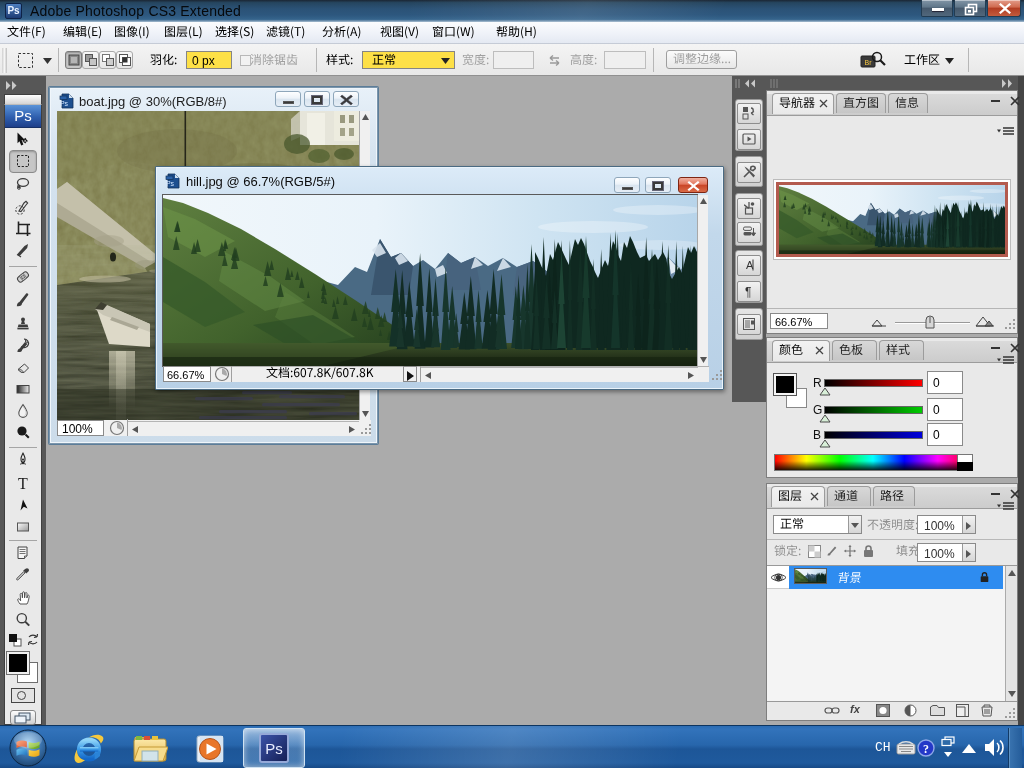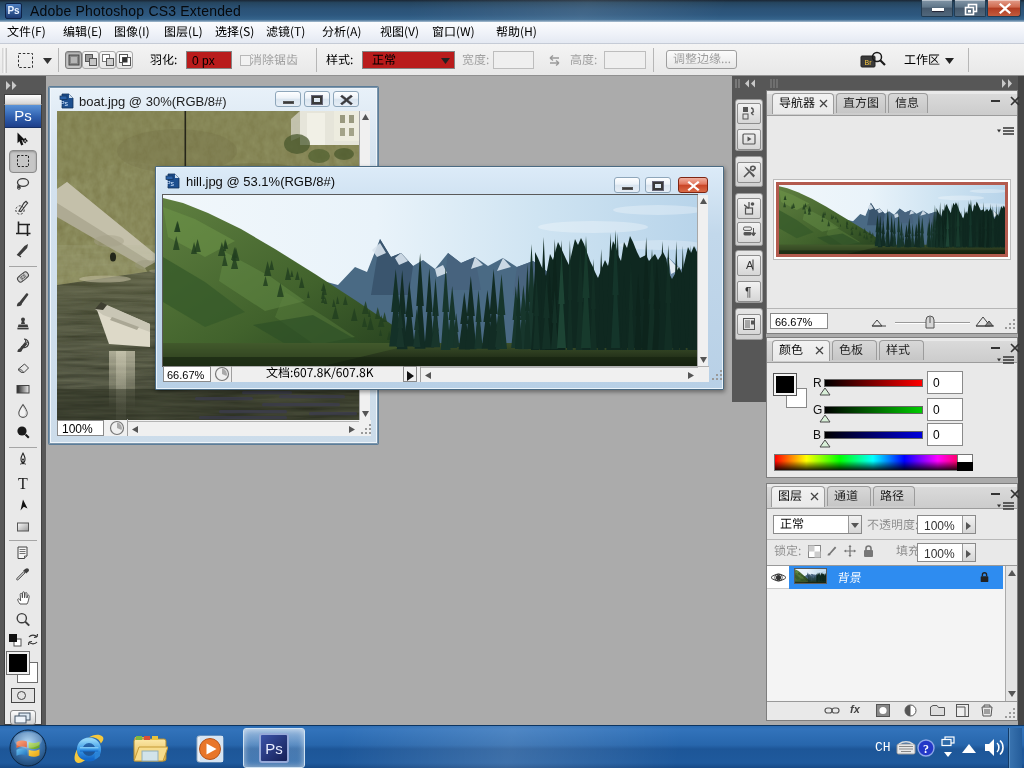--- a/index.html
+++ b/index.html
@@ -12,21 +12,21 @@
  border:1px solid #0e2348;border-radius:2px;color:#eaf2ff;font-size:10px;font-weight:bold;text-align:center;line-height:14px}
 .wtitle{left:30px;top:3px;font-size:14px;color:#06090c;letter-spacing:.2px}
 .winbtns{right:3px;top:0;width:100px;height:17px}
 .wb{position:absolute;top:0;height:17px;border:1px solid #223c52;border-top:none;
  background:linear-gradient(180deg,#8195a6 0%,#5f7689 45%,#45586b 50%,#51677c 100%);box-shadow:inset 0 1px 0 rgba(255,255,255,.45)}
 .wb.close{background:linear-gradient(180deg,#e39c8a 0%,#cf6a4f 45%,#b13c22 50%,#c25b3d 100%)}
 .menubar{left:0;top:22px;width:1024px;height:22px;background:linear-gradient(180deg,#fbfcfe,#eef1f8 60%,#e4e9f2);border-bottom:1px solid #c5cbd6}
 .optbar{left:0;top:44px;width:1024px;height:32px;background:linear-gradient(180deg,#f4f4f4,#e8e8e8);border-bottom:1px solid #909090}
 .vsep{position:absolute;width:1px;background:#b6b6b6;top:48px;height:24px}
 .obtn{position:absolute;border:1px solid #9e9e9e;border-radius:3px;background:linear-gradient(180deg,#fbfbfb,#e8e8e8)}
-.inputbox{position:absolute;background:#b91c1c;border:1px solid #858585}
+.inputbox{position:absolute;background:#fde047;border:1px solid #858585}
 .inputdis{position:absolute;background:#efefef;border:1px solid #bdbdbd}
 .workspace{left:0;top:76px;width:1024px;height:649px;background:#ababab}
 .ldock{left:0;top:76px;width:46px;height:649px;background:#575757}
 .toolbox{left:4px;top:94px;width:38px;height:631px;background:#e9e9e9;border:1px solid #3f3f3f;border-top:none}
 .tbgrip{left:4px;top:94px;width:38px;height:11px;background:linear-gradient(180deg,#fff,#d4d4d4);border:1px solid #3f3f3f;border-bottom:1px solid #bbb}
 .pslogo{left:5px;top:105px;width:36px;height:23px;background:linear-gradient(180deg,#5a93d8 0%,#2f5fae 55%,#1e3f8a 100%);
  color:#fff;font-size:15px;text-align:center;line-height:22px;font-weight:400;border-bottom:1px solid #163066}
 .tool{position:absolute;left:14px;width:18px;height:18px}
 .tsep{position:absolute;left:9px;width:28px;height:1px;background:#a5a5a5}
 .rdock{left:732px;top:76px;width:34px;height:326px;background:#575757}
@@ -639,21 +639,21 @@
     </svg>
   </div>
 <div class="abs docwin" style="left:155px;top:166px;width:569px;height:224px;background:linear-gradient(180deg,#dcebf8,#c2d8eb 30%,#b8d0e6);border:1px solid #4a6a82;box-shadow:1px 2px 4px rgba(0,0,0,.4)">
     <div style="position:absolute;inset:0;border:1px solid #eaf3fa;pointer-events:none"></div>
     <svg class="abs" style="left:9px;top:5px" width="16" height="17" viewBox="0 0 16 17">
       <path d="M3 2 H10 L14 6 V16 H3 Z" fill="#1d4f8f" stroke="#123158" stroke-width=".8"></path>
       <path d="M10 2 L14 6 H10 Z" fill="#cfe0f0"></path>
       <rect x="1" y="4" width="7" height="3.6" fill="#2a61a8" stroke="#123158" stroke-width=".7"></rect>
       <text x="5" y="13.5" font-size="7" fill="#cfe4ff" text-anchor="middle" font-family="Liberation Sans">Ps</text>
     </svg>
-    <span style="position:absolute;left:30px;top:7px;font-size:13px;color:#0c0c0c">hill.jpg @ 53.1%(RGB/8#)</span>
+    <span style="position:absolute;left:30px;top:7px;font-size:13px;color:#0c0c0c">hill.jpg @ 66.7%(RGB/5#)</span>
     <div class="abs" style="left:458px;top:10px;width:26px;height:16px;border:1px solid #8ea6ba;border-radius:3px;background:linear-gradient(180deg,#fdfeff 0%,#ecf2f8 45%,#d9e4ef 50%,#e6eef6 100%)">
       <div style="position:absolute;left:7px;top:9px;width:11px;height:3px;background:#3a3a3a;border:1px solid #555"></div>
     </div>
     <div class="abs" style="left:489px;top:10px;width:26px;height:16px;border:1px solid #8ea6ba;border-radius:3px;background:linear-gradient(180deg,#fdfeff 0%,#ecf2f8 45%,#d9e4ef 50%,#e6eef6 100%)">
       <div style="position:absolute;left:7px;top:3.5px;width:10px;height:8px;border:2px solid #3a3a3a;outline:1px solid #667"></div>
     </div>
     <div class="abs" style="left:522px;top:10px;width:30px;height:16px;border:1px solid #7e2613;border-radius:3px;background:linear-gradient(180deg,#f0b0a0 0%,#e2765c 45%,#c94426 50%,#d96b47 100%)">
       <svg style="position:absolute;left:8px;top:2px" width="13" height="12" viewBox="0 0 13 12">
         <path d="M2 1 L6.5 4.5 L11 1 L12.5 2.5 L8 6 L12.5 9.5 L11 11 L6.5 7.5 L2 11 L0.5 9.5 L5 6 L0.5 2.5 Z" fill="#fff" stroke="#445" stroke-width="0"></path>
       </svg>

